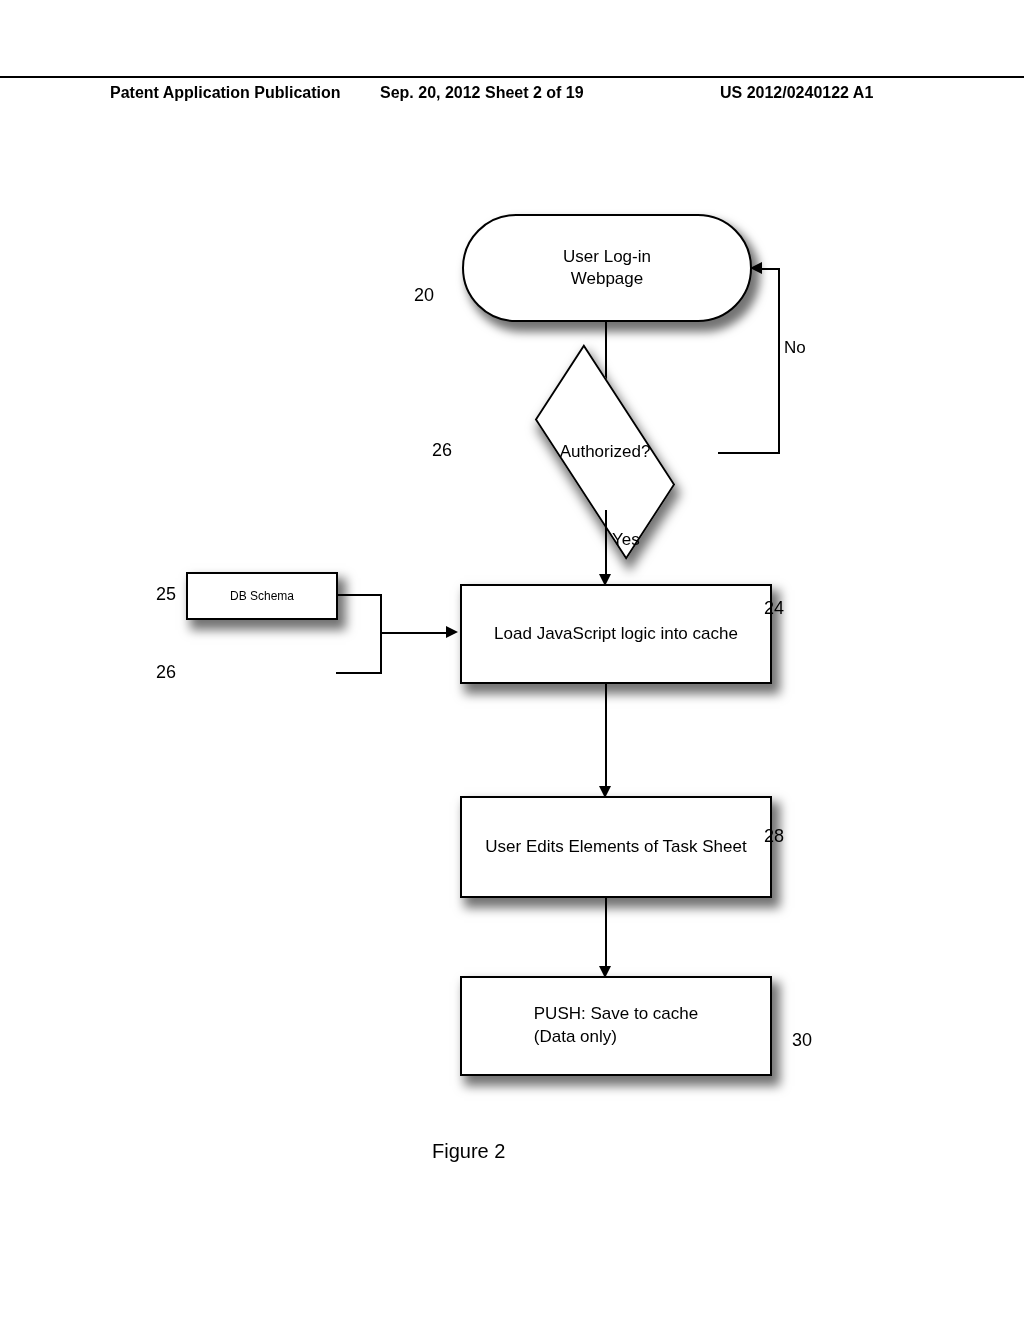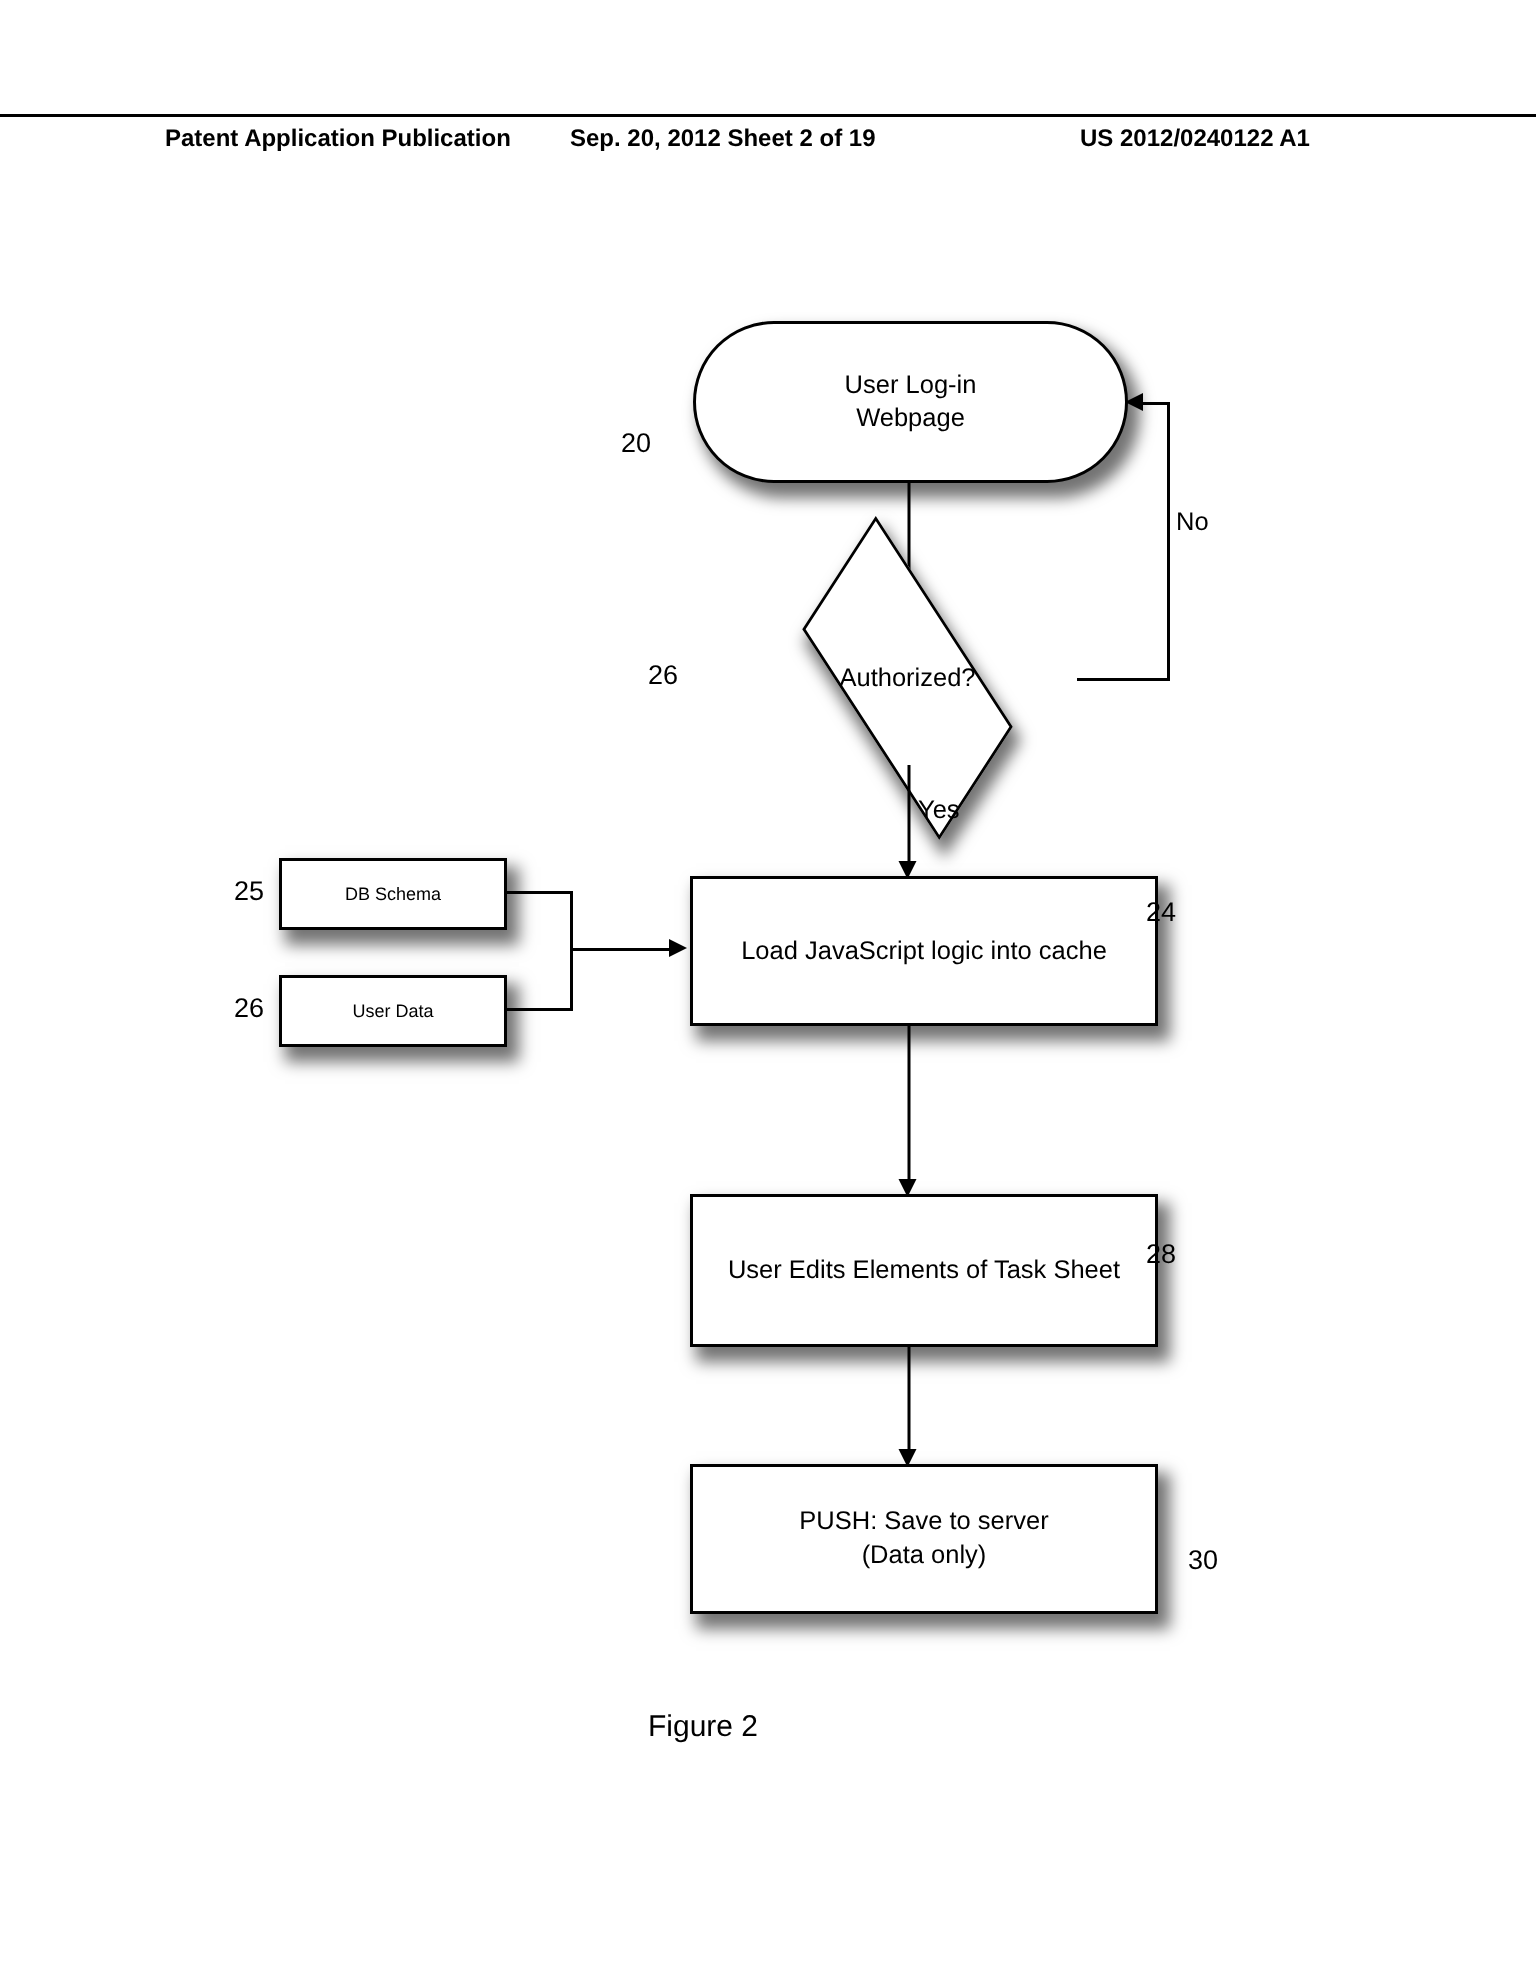--- a/index.html
+++ b/index.html
@@ -90,21 +90,20 @@
     align-items: center;
     justify-content: center;
     font-size: 17px;
   }
 
   
   .process {
     position: absolute;
     border: 2px solid #000;
     background: #fff;
-    text-align: center;
     font-size: 17px;
     line-height: 1.35;
     display: flex;
     align-items: center;
     justify-content: center;
     padding: 0 10px;
   }
 
   
   .sidebox {
@@ -184,37 +183,36 @@
   <div class="vline" style="left:605px; top:510px; height:66px;"></div>
   <div class="arrow-down" style="left:599px; top:574px;"></div>
   <div class="edgelabel" style="left:612px; top:530px;">Yes</div>
 
   <div class="process shadow" style="left:460px; top:584px; width:288px; height:96px;">Load JavaScript logic into cache</div>
   <div class="reflabel" style="left:764px; top:598px;">24</div>
 
   <div class="sidebox shadow" style="left:186px; top:572px; width:148px; height:44px;">DB Schema</div>
   <div class="reflabel" style="left:156px; top:584px;">25</div>
 
-  <div class="sidebox shadow" style="left:186px; top:650px; width:148px; height:44px;">User Data</div>
   <div class="reflabel" style="left:156px; top:662px;">26</div>
 
   <div class="hline" style="left:336px; top:594px; width:44px;"></div>
   <div class="hline" style="left:336px; top:672px; width:44px;"></div>
   <div class="vline" style="left:380px; top:594px; height:80px;"></div>
   <div class="hline" style="left:380px; top:632px; width:66px;"></div>
   <div class="arrow-right" style="left:446px; top:626px;"></div>
 
   <div class="vline" style="left:605px; top:684px; height:104px;"></div>
   <div class="arrow-down" style="left:599px; top:786px;"></div>
 
   <div class="process shadow" style="left:460px; top:796px; width:288px; height:98px;">User Edits Elements of Task Sheet</div>
   <div class="reflabel" style="left:764px; top:826px;">28</div>
 
   <div class="vline" style="left:605px; top:898px; height:70px;"></div>
   <div class="arrow-down" style="left:599px; top:966px;"></div>
 
-  <div class="process shadow" style="left:460px; top:976px; width:288px; height:96px; white-space:pre-line;">PUSH: Save to server
+  <div class="process shadow" style="left:460px; top:976px; width:288px; height:96px; white-space:pre-line;">PUSH: Save to cache
 (Data only)</div>
   <div class="reflabel" style="left:764px; top:1030px;margin-left:28px;">30</div>
 
   <div class="caption">Figure 2</div>
 
 </div>
 
 </body></html>

